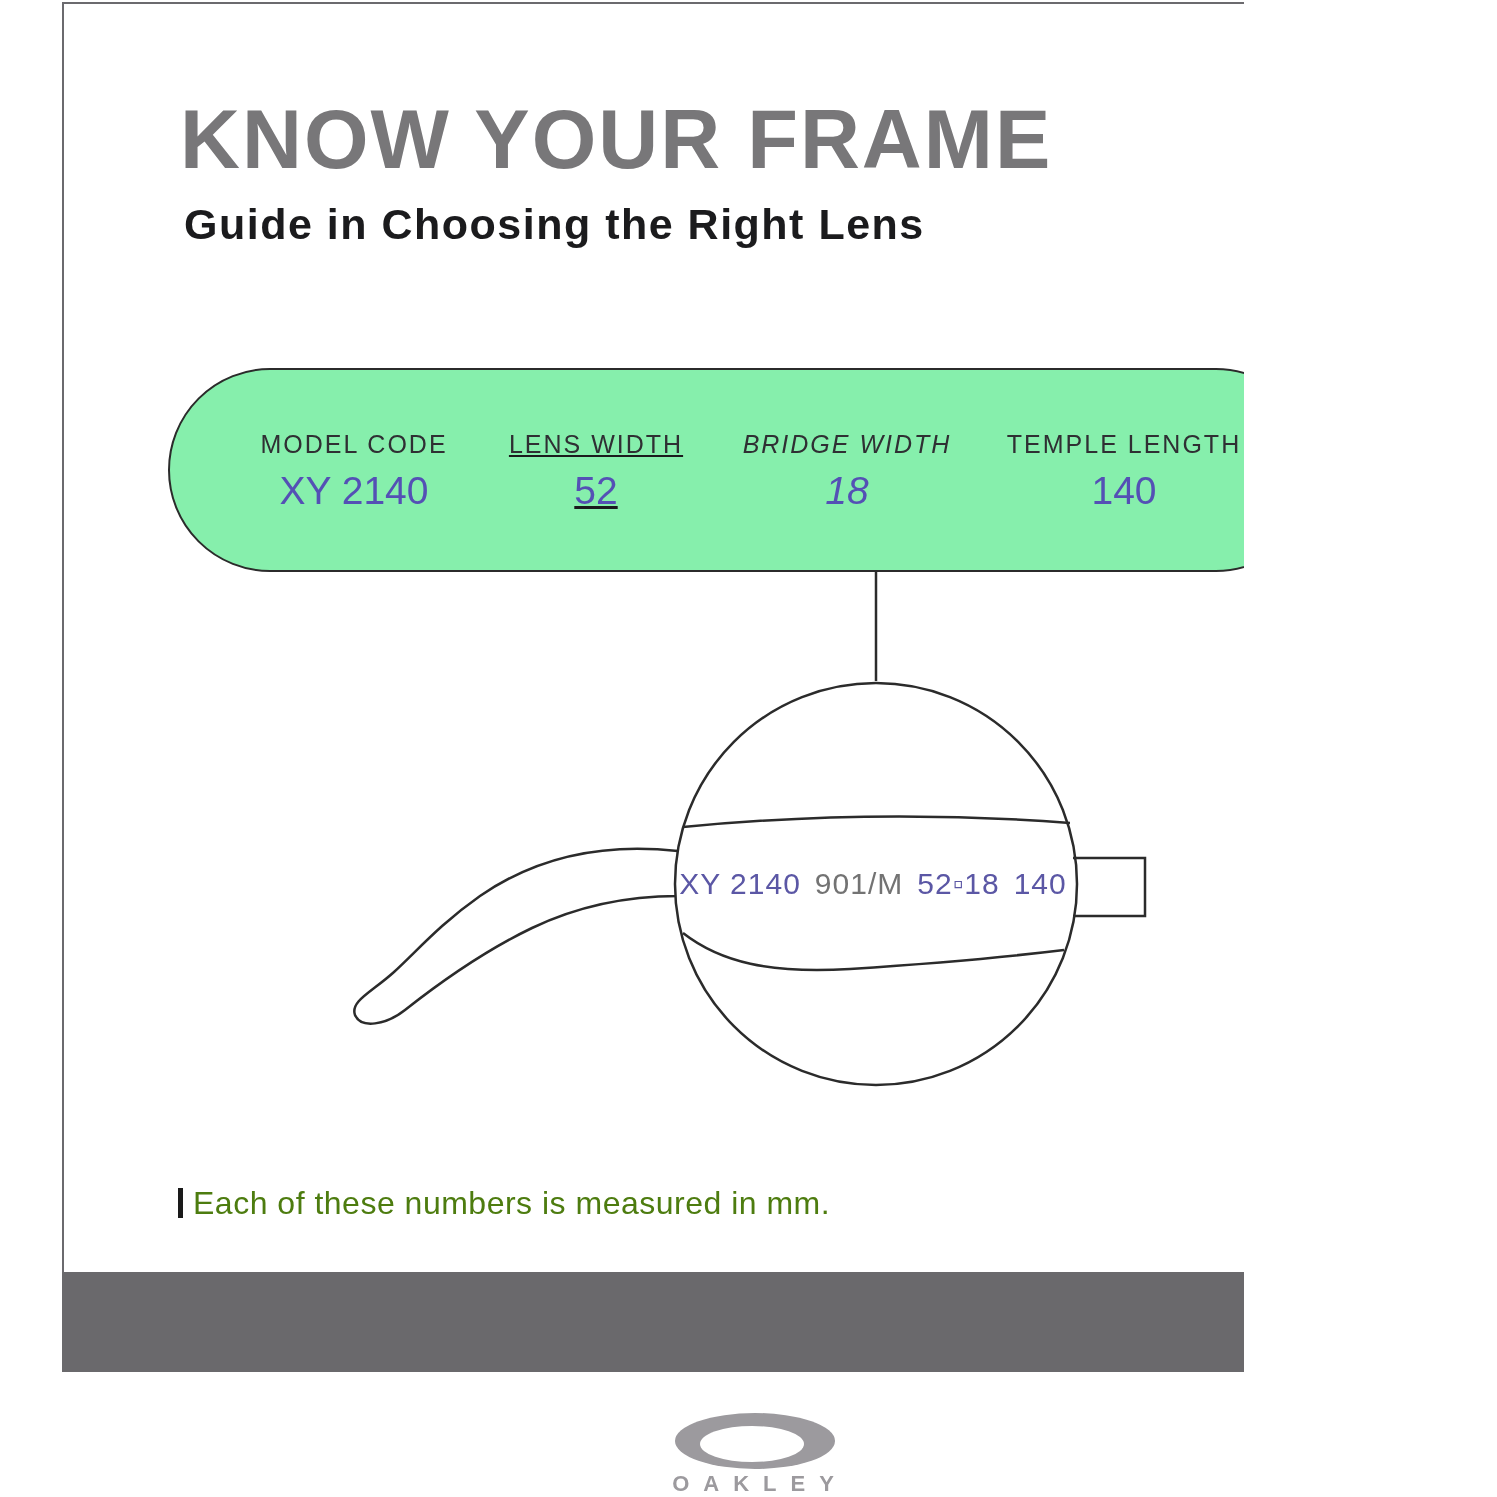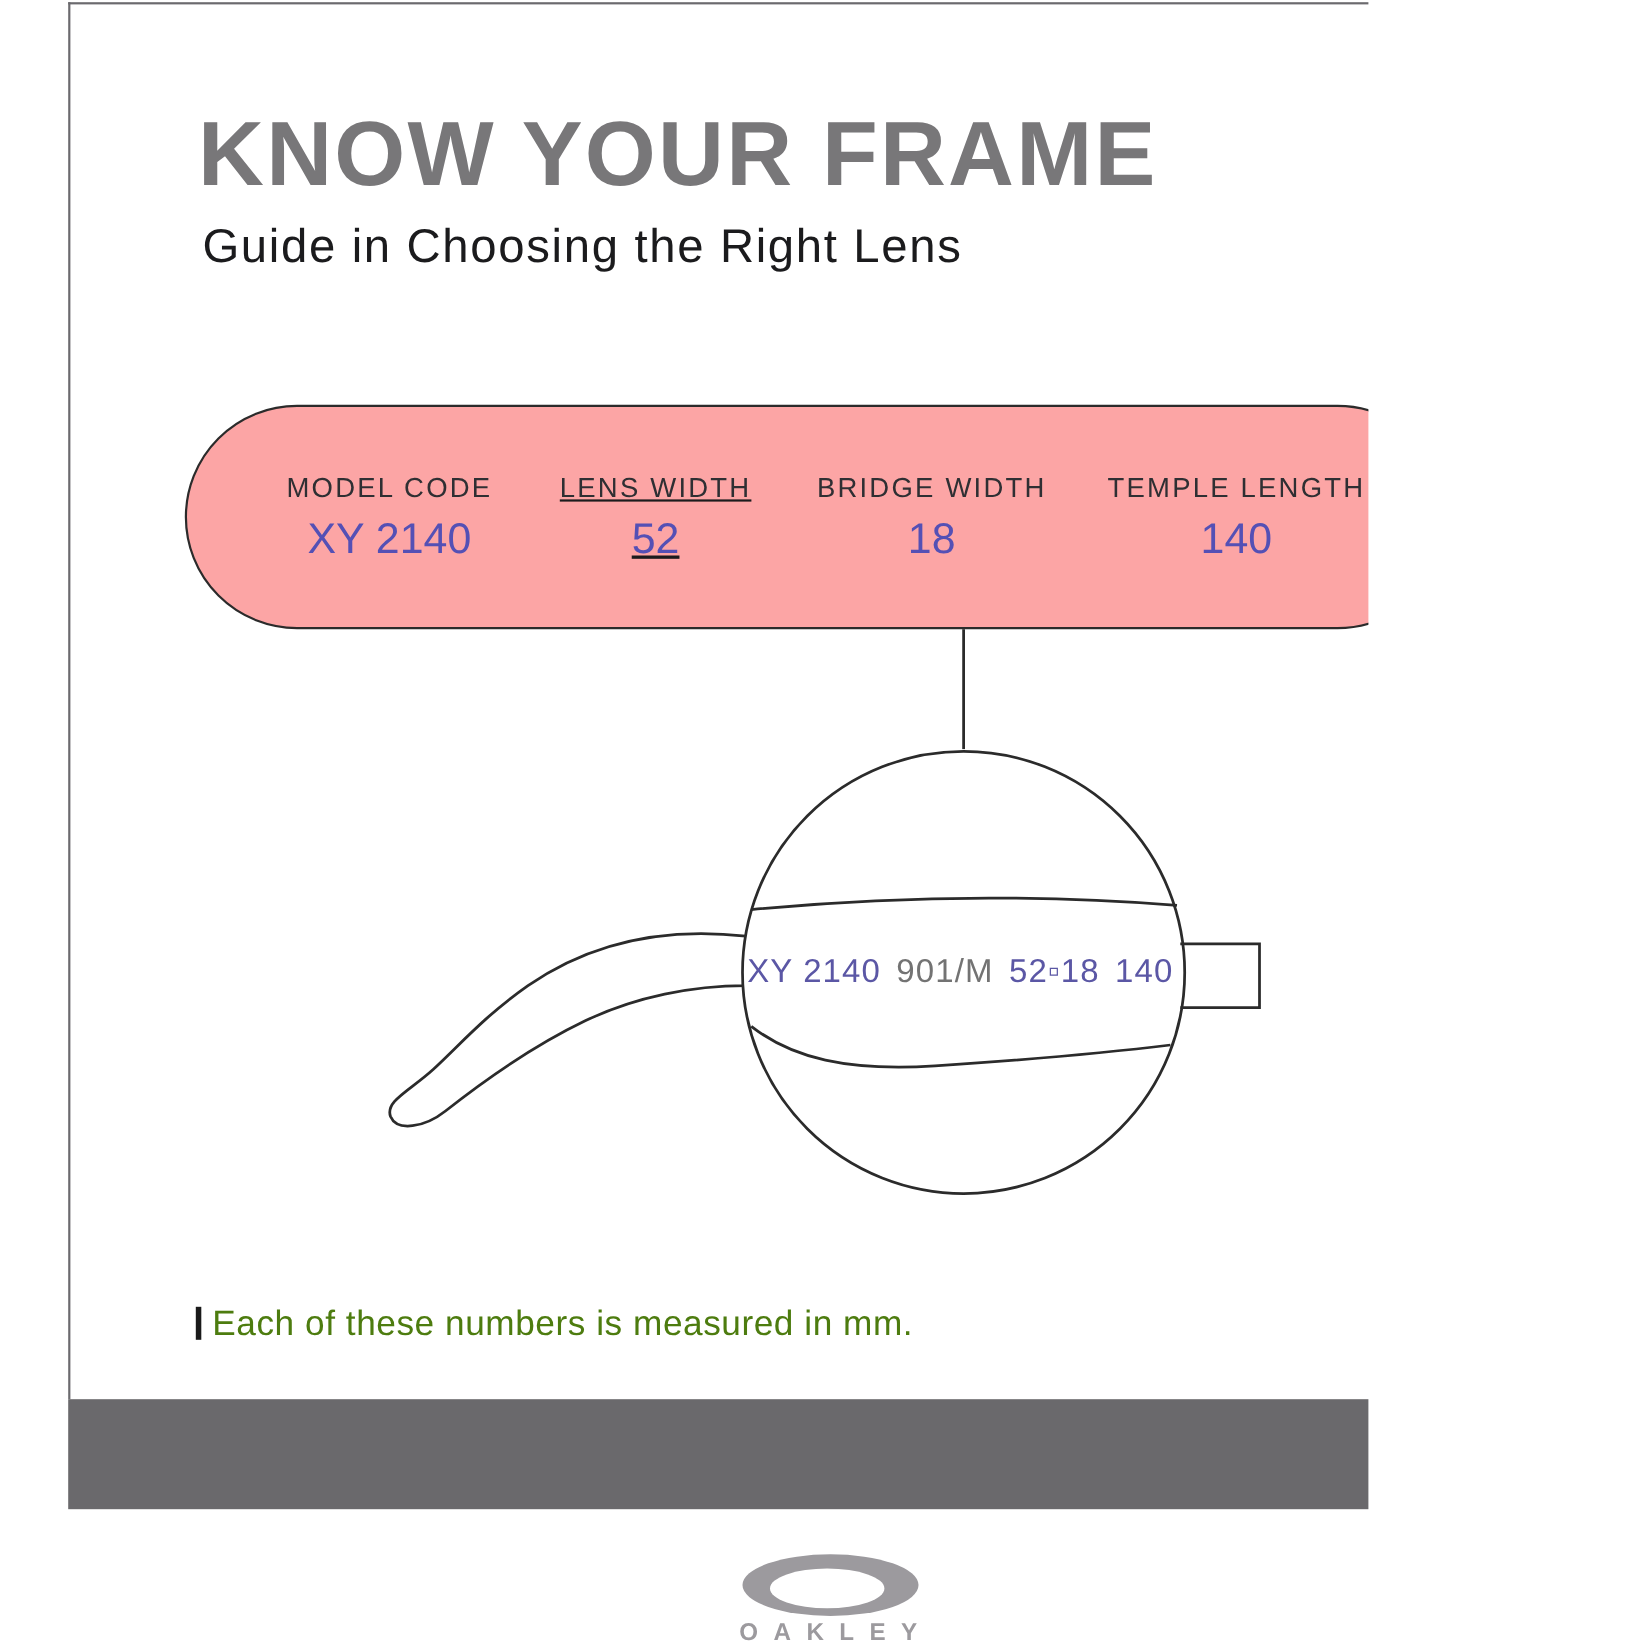--- a/index.html
+++ b/index.html
@@ -11,30 +11,30 @@
   .card{
     position:absolute;left:62px;top:2px;width:1368px;height:1270px;
     box-sizing:border-box;border:2px solid #6B6A6E;border-bottom:none;background:#ffffff;
   }
   
   .title{
     position:absolute;left:180px;top:98px;font-size:83px;font-weight:bold;
     color:#787779;letter-spacing:2px;line-height:1;white-space:nowrap;
   }
   .subtitle{
-    position:absolute;left:184px;top:203px;font-size:43px;font-weight:400;
+    position:absolute;left:184px;top:203px;font-size:43px;font-weight:700;
     color:#1B1B1D;letter-spacing:1.5px;line-height:1;white-space:nowrap;
   }
   
   .pill{
     position:absolute;left:168px;top:368px;width:1150px;height:204px;
-    box-sizing:border-box;border:2.5px solid #2B2B2B;border-radius:102px;background:#fca5a5;
+    box-sizing:border-box;border:2.5px solid #2B2B2B;border-radius:102px;background:#86efac;
   }
   .pill-col{position:absolute;top:62px;transform:translateX(-50%);text-align:center;white-space:nowrap;}
-  .pill-col.c0{left:184px;} .pill-col.c1{left:426px;text-decoration:underline;} .pill-col.c2{left:677px;} .pill-col.c3{left:954px;text-align:center;}
+  .pill-col.c0{left:184px;} .pill-col.c1{left:426px;text-decoration:underline;} .pill-col.c2{left:677px;font-style:italic;} .pill-col.c3{left:954px;text-align:center;}
   .pill-label{font-size:25px;letter-spacing:2px;color:#2F2F33;line-height:1;}
   .pill-value{margin-top:14px;font-size:39px;font-weight:500;color:#5450B5;line-height:1;}
   
   .art{position:absolute;left:0;top:0;width:1497px;height:1497px;pointer-events:none;}
   .art *{vector-effect:none;}
   
   .marking-row{
     position:absolute;left:873px;top:869px;transform:translateX(-50%);
     display:flex;gap:14px;font-size:30px;letter-spacing:1px;line-height:1;white-space:nowrap;
   }

